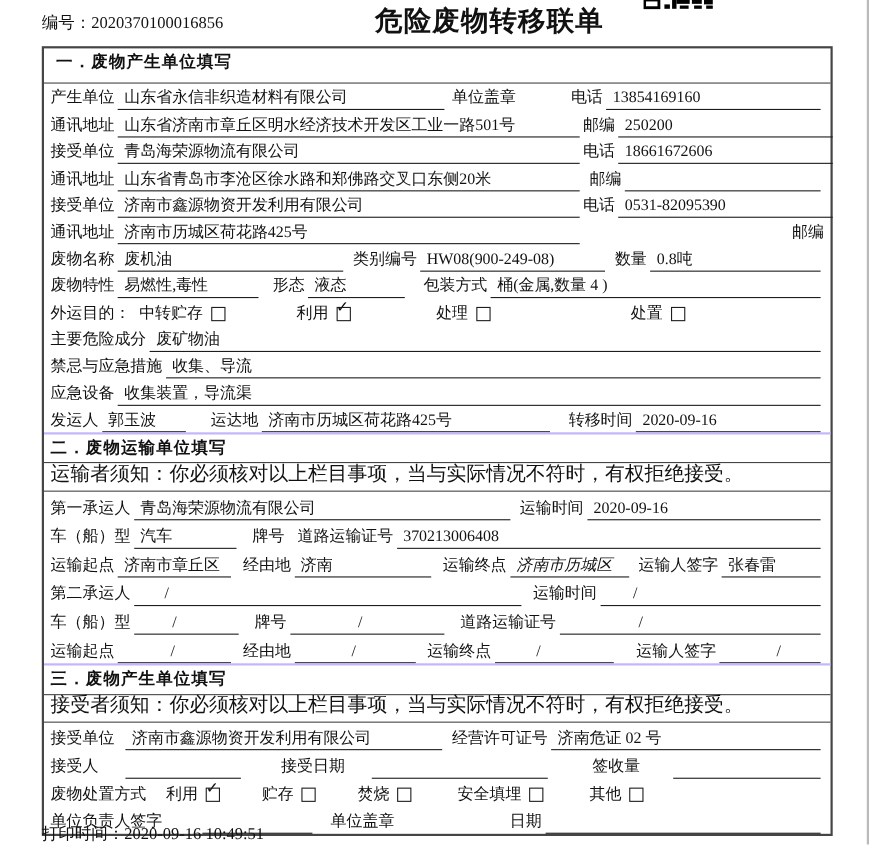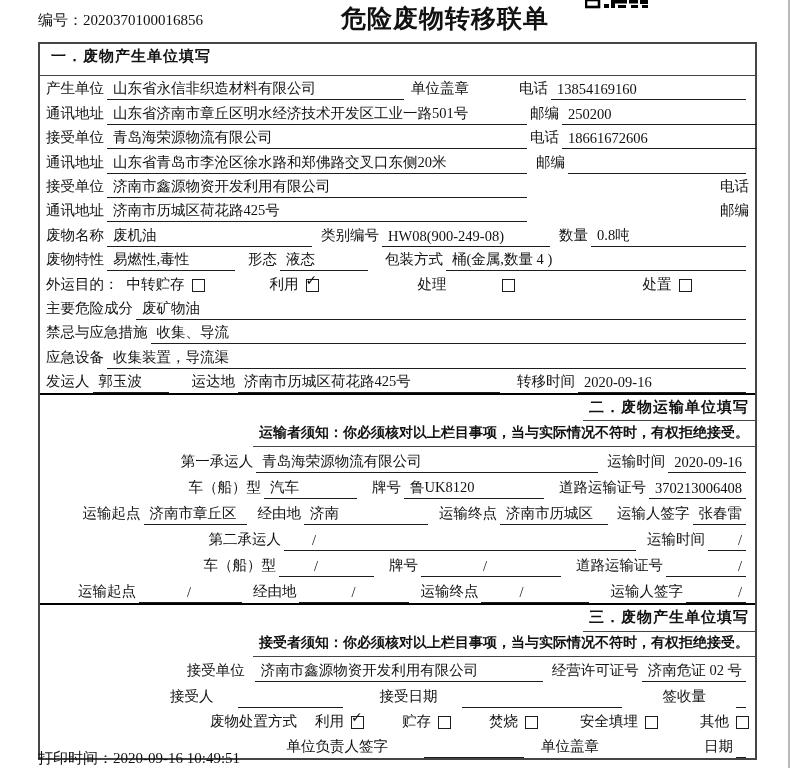--- a/index.html
+++ b/index.html
@@ -6,29 +6,29 @@
   .page{position:relative;width:796px;height:768px;background:#ffffff;overflow:hidden;
         font-family:"Liberation Serif","DejaVu Serif",serif;color:#111;}
   .doc-no{position:absolute;left:38px;top:11px;font-size:15px;white-space:nowrap;}
   .title{position:absolute;left:95px;top:2px;width:700px;text-align:center;
          font-size:25px;font-weight:bold;letter-spacing:1px;}
   .qr{position:absolute;left:585px;top:0;}
   .right-edge{position:absolute;left:788px;top:0;width:2px;height:768px;background:#b9b9b9;}
   .form{position:absolute;left:38px;top:42px;width:719px;border:2px solid #454545;
         box-sizing:border-box;display:flex;flex-direction:column;background:#fff;}
   .sec{display:flex;flex-direction:column;}
-  .s2,.s3{border-top:2px solid #000000;align-items:flex-end;}
+  .s2,.s3{border-top:2px solid #c4b5fd;}
   .sec-h{border-bottom:1px solid #454545;font-family:"Liberation Sans","DejaVu Sans",sans-serif;
          font-weight:bold;font-size:15px;padding:3px 6px 0 6px;box-sizing:border-box;letter-spacing:1px;}
   .s1 .sec-h{height:32px;padding-left:11px;} .s2 .sec-h{height:26px;} .s3 .sec-h{height:27px;}
   .frow{display:flex;align-items:flex-end;padding:0 6px;box-sizing:border-box;flex:0 0 auto;}
   .s1 .frow{height:24.4px;} .s2 .frow{height:26px;} .s3 .frow{height:25.2px;}
   .note-row{border-bottom:1px solid #454545;}
   .lab{font-size:14.5px;white-space:nowrap;padding-bottom:2px;flex:0 0 auto;}
-  .note{font-size:14px;white-space:nowrap;padding-bottom:4px;font-weight:bold;}
+  .note{font-size:18px;white-space:nowrap;padding-bottom:4px;}
   .field{border-bottom:1px solid #1d1d1d;margin:0 3px;padding:0 4px 1px 6px;font-size:14.5px;
          white-space:nowrap;box-sizing:border-box;flex:0 0 auto;overflow:hidden;}
   .grow{flex:1 1 auto;}
   .spacer{flex:1 1 auto;}
   .cbwrap{display:flex;align-items:flex-end;flex:0 0 auto;}
   .box{width:11px;height:11px;border:1px solid #1d1d1d;display:inline-block;margin-left:7px;
        margin-bottom:4px;position:relative;flex:0 0 auto;}
   .mark{position:absolute;left:-1px;top:-7px;font-size:14px;line-height:14px;
         font-family:"DejaVu Sans",sans-serif;color:#111;}
   .print-time{position:absolute;left:38px;top:749px;font-size:15px;white-space:nowrap;}
@@ -80,20 +80,21 @@
           <span class="field" style="width: 420px;">山东省青岛市李沧区徐水路和郑佛路交叉口东侧20米</span>
           <span class="spacer"></span>
           <span class="lab">邮编</span>
           <span class="field" style="width: 178px;"></span>
         </div>
         <div class="frow">
           <span class="lab">接受单位</span>
           <span class="field" style="width: 420px;">济南市鑫源物资开发利用有限公司</span>
           <span class="spacer"></span>
           <span class="lab">电话</span>
+          <span class="field" style="width: 195px;">0531-82095390</span>
         </div>
         <div class="frow">
           <span class="lab">通讯地址</span>
           <span class="field" style="width: 420px;">济南市历城区荷花路425号</span>
           <span class="spacer"></span>
           <span class="lab">邮编</span>
         </div>
         <div class="frow">
           <span class="lab">废物名称</span>
           <span class="field" style="width: 205px;">废机油</span>
@@ -115,21 +116,21 @@
           <span class="cbwrap" style="margin-left: 8px;">
             <span class="lab">中转贮存</span>
             <span class="box"></span>
           </span>
           <span class="cbwrap" style="margin-left: 65px;">
             <span class="lab">利用</span>
             <span class="box">
               <span class="mark">✓</span>
             </span>
           </span>
-          <span class="cbwrap" style="margin-left: 99px; gap: 48px;">
+          <span class="cbwrap" style="margin-left: 78px;">
             <span class="lab">处理</span>
             <span class="box"></span>
           </span>
           <span class="cbwrap" style="margin-left: 128px;">
             <span class="lab">处置</span>
             <span class="box"></span>
           </span>
         </div>
         <div class="frow">
           <span class="lab">主要危险成分</span>
@@ -160,31 +161,30 @@
         <div class="frow">
           <span class="lab">第一承运人</span>
           <span class="field" style="width: 342px;">青岛海荣源物流有限公司</span>
           <span class="lab" style="margin-left: 6px;">运输时间</span>
           <span class="field grow">2020-09-16</span>
         </div>
         <div class="frow">
           <span class="lab">车（船）型</span>
           <span class="field" style="width: 93px;">汽车</span>
           <span class="lab" style="margin-left: 12px;">牌号</span>
-          <span class="field" style="width: 140px;">鲁UK8120</span>
           <span class="lab" style="margin-left: 12px;">道路运输证号</span>
           <span class="field grow">370213006408</span>
         </div>
         <div class="frow">
           <span class="lab">运输起点</span>
           <span class="field" style="width: 103px;">济南市章丘区</span>
           <span class="lab" style="margin-left: 8px;">经由地</span>
           <span class="field" style="width: 124px;">济南</span>
           <span class="lab" style="margin-left: 8px;">运输终点</span>
-          <span class="field" style="width: 108px;">济南市历城区</span>
+          <span class="field" style="width: 108px; font-style: italic;">济南市历城区</span>
           <span class="lab" style="margin-left: 6px;">运输人签字</span>
           <span class="field grow">张春雷</span>
         </div>
         <div class="frow">
           <span class="lab">第二承运人</span>
           <span class="field" style="width: 352px; padding-left: 28px;">/</span>
           <span class="lab" style="margin-left: 8px;">运输时间</span>
           <span class="field grow" style="padding-left: 30px;">/</span>
         </div>
         <div class="frow">

